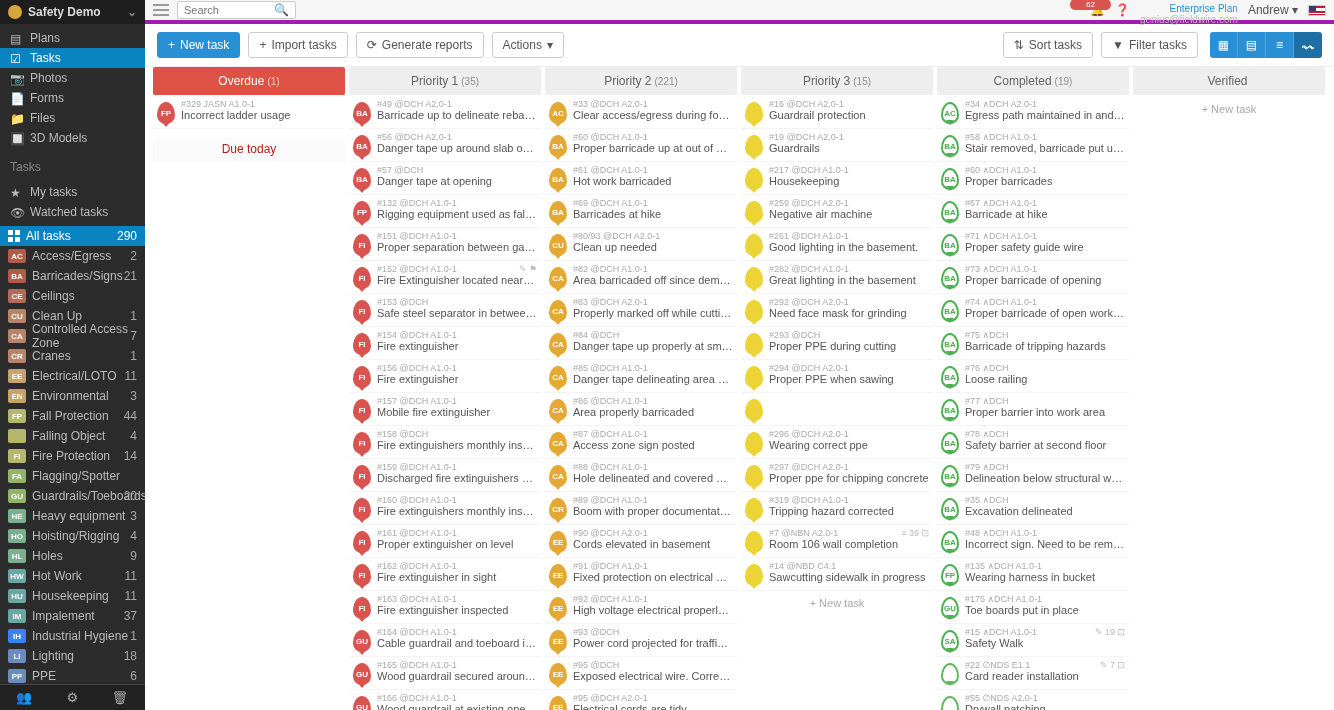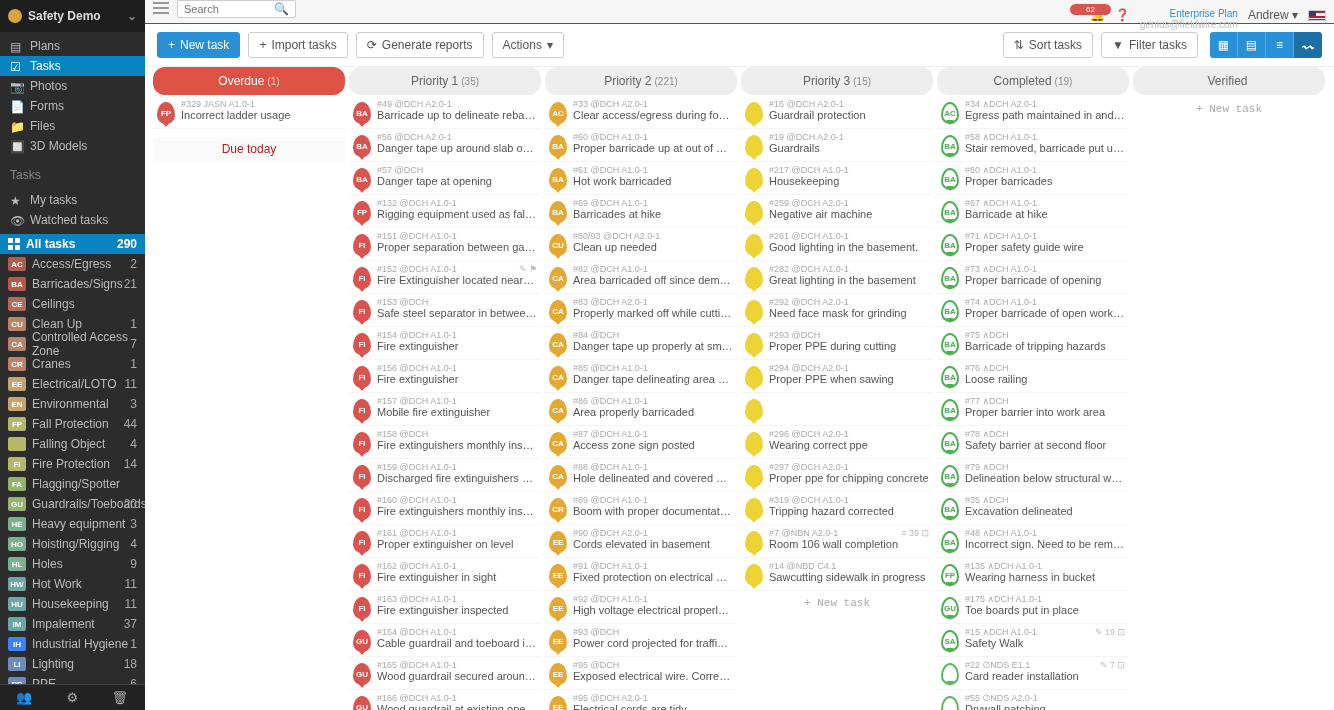--- a/index.html
+++ b/index.html
@@ -1,43 +1,43 @@
 <!DOCTYPE html>
 <html><head>
 <meta charset="utf-8">
 <style>
   * { box-sizing: border-box; margin: 0; padding: 0; }
   body { font-family: "Helvetica Neue", Arial, sans-serif; font-size: 12px; color: #555; background: #fff; height: 710px; width: 1334px; overflow: hidden; }
   .app { display: flex; height: 100%; }
 
   
   .sidebar { width: 145px; background: #2c2c2c; color: #bbb; display: flex; flex-direction: column; }
-  .sb-title { display: flex; align-items: center; height: 32px; padding: 0 8px; background: #1e1e1e; color: #ddd; font-weight: bold; position: relative; }
+  .sb-title { display: flex; align-items: center; height: 24px; padding: 0 8px; background: #1e1e1e; color: #ddd; font-weight: bold; position: relative; }
   .sb-title .logo { width: 14px; height: 14px; border-radius: 50%; background: #d6a53c; margin-right: 6px; display: inline-block; }
   .sb-title .chev { position: absolute; right: 8px; color: #888; }
   .sb-section { padding: 4px 0; }
   .sb-item { display: flex; align-items: center; height: 20px; padding: 0 10px; cursor: pointer; font-size: 12px; }
   .sb-item svg, .sb-item .ico { width: 12px; height: 12px; margin-right: 8px; fill: #aaa; }
   .sb-item.sel { background: #0a84c1; color: #fff; }
   .sb-heading { padding: 8px 10px 4px; color: #888; font-size: 12px; }
 
   .cat-list { flex: 1; overflow-y: auto; }
   .cat-row { display: flex; align-items: center; height: 20px; padding: 0 8px; cursor: pointer; position: relative; font-size: 12px; }
-  .cat-row.sel { background: #0a84c1; color: #fff; font-weight: bold; }
+  .cat-row.sel { background: #0a84c1; color: #fff; }
   .cat-row .badge { width: 18px; height: 14px; border-radius: 2px; font-size: 8px; font-weight: bold; color: #fff; display: inline-flex; align-items: center; justify-content: center; margin-right: 6px; flex-shrink: 0; }
   .cat-row .count { position: absolute; right: 8px; color: #aaa; font-size: 12px; }
   .cat-row.sel .count { color: #fff; }
   .cat-row .grid-ico { width:12px;height:12px;margin-right:6px;fill:#fff;display:inline-block; }
 
   .sb-footer { height: 26px; display: flex; align-items: center; justify-content: space-around; border-top: 1px solid #444; background: #222; }
   .sb-footer span { color: #aaa; cursor: pointer; font-size: 13px; }
 
   
   .main { flex: 1; display: flex; flex-direction: column; }
-  .topbar { height: 24px; background: #f6f6f6; border-bottom: 1px solid #a21caf; display: flex; align-items: flex-start; padding: 0 8px; font-size: 12px; }
+  .topbar { height: 24px; background: #f6f6f6; border-bottom: 4px solid #a21caf; display: flex; align-items: center; padding: 0 8px; font-size: 12px; }
   .ham { width: 16px; height: 16px; margin-right: 8px; cursor: pointer; position: relative; }
   .ham::before,.ham::after,.ham span { content:""; position:absolute; left:0; width:100%; height:2px; background:#999; }
   .ham::before{top:2px;} .ham span{top:7px;} .ham::after{top:12px;}
   .search-wrap { display:flex; align-items:center; border:1px solid #ccc; background:#fff; height:18px; border-radius:2px; }
   .search-wrap input { border:none; outline:none; width:90px; font-size:11px; padding:0 6px; }
   .search-wrap .sicon { padding:0 6px; color:#666; cursor:pointer; }
   .top-right { margin-left:auto; display:flex; align-items:center; gap:10px; }
   .bell { position:relative; cursor:pointer; }
   .bell .bubble { position:absolute; top:-4px; right:-6px; background:#d9534f; color:#fff; border-radius:8px; font-size:8px; padding:1px 16px; }
   .plan-block { text-align:right; line-height:1.1; font-size:10px; color:#888;margin-top:8px; }
@@ -51,37 +51,37 @@
   .btn { border:1px solid #ccc; background:#fff; border-radius:3px; height:26px; padding:0 10px; display:inline-flex; align-items:center; gap:5px; cursor:pointer; font-size:12px; color:#555; }
   .btn.primary { background:#2a90d6; color:#fff; border-color:#2a90d6; }
   .view-group { margin-left:4px; display:flex; }
   .view-btn { width:28px;height:26px; background:#2a90d6; color:#fff; display:inline-flex;align-items:center;justify-content:center; cursor:pointer; border-right:1px solid rgba(255,255,255,0.2);}
   .view-btn:first-child{border-radius:3px 0 0 3px;} .view-btn:last-child{border-radius:0 3px 3px 0;border-right:none;background:#1d6fa5;}
   .spacer { flex:1; }
 
   
   .board { flex:1; display:flex; overflow:auto; padding:0 6px; }
   .col { width:192px; min-width:192px; margin:0 2px; }
-  .col-head { height:28px; background:#eee; color:#666; display:flex; align-items:center; justify-content:center; font-size:12px; border-radius:12px; margin-bottom:2px; }
+  .col-head { height:28px; background:#eee; color:#666; display:flex; align-items:center; justify-content:center; font-size:12px; border-radius:2px; margin-bottom:2px; }
   .col-head.overdue { background:#de5145; color:#fff; }
   .col-head .suffix { opacity:.7; font-size:10px; margin-left:3px; }
   .cards { display:flex; flex-direction:column; gap:1px; }
   .card { display:flex; padding:2px 4px 4px 4px; border-bottom:1px solid #f4f4f4; cursor:pointer; position:relative; }
   .pin { width:18px;height:22px; border-radius:50% 50% 50% 50%/60% 60% 40% 40%; transform:rotate(0deg); flex-shrink:0; margin-right:6px; margin-top:3px; display:flex;align-items:center;justify-content:center; font-size:8px; font-weight:bold; color:#fff; position:relative; }
   .pin::after{content:"";position:absolute;bottom:-3px;left:50%;transform:translateX(-50%);width:0;height:0;border-left:4px solid transparent;border-right:4px solid transparent;}
   .pin.red{background:#d9534f;} .pin.red::after{border-top:5px solid #d9534f;}
   .pin.orange{background:#e4a935;} .pin.orange::after{border-top:5px solid #e4a935;}
   .pin.yellow{background:#ecd336;color:#ecd336;} .pin.yellow::after{border-top:5px solid #ecd336;}
   .pin.green{background:#4caf50;border:2px solid #4caf50;background:#fff;color:#4caf50;} 
   .pin.green::after{border-top:5px solid #4caf50;}
   .pin.greenopen{background:#fff;border:2px solid #5cb85c;color:#5cb85c;} .pin.greenopen::after{border-top:5px solid #5cb85c;}
   .card-body { flex:1; min-width:0; }
   .meta { font-size:9px; color:#aaa; white-space:nowrap; }
   .title { font-size:11px; color:#555; white-space:nowrap; overflow:hidden; text-overflow:ellipsis; }
-  .newtask-link { text-align:center; font-size:11px; color:#aaa; padding:6px 0; cursor:pointer;font-family:Liberation Mono, monospace; }
+  .newtask-link { text-align:center; font-size:11px; color:#aaa; padding:6px 0; cursor:pointer; }
   .subhead { height:24px; display:flex; align-items:center; justify-content:center; font-size:12px; color:#b91c1c; background:#fafafa; margin:8px 0; }
   .icons-right { position:absolute; right:4px; top:2px; font-size:9px; color:#bbb; }
 
   ::-webkit-scrollbar{width:8px;height:8px;} ::-webkit-scrollbar-thumb{background:#ccc;border-radius:4px;}
 </style>
 </head>
 <body>
 
 <div class="app">
 

